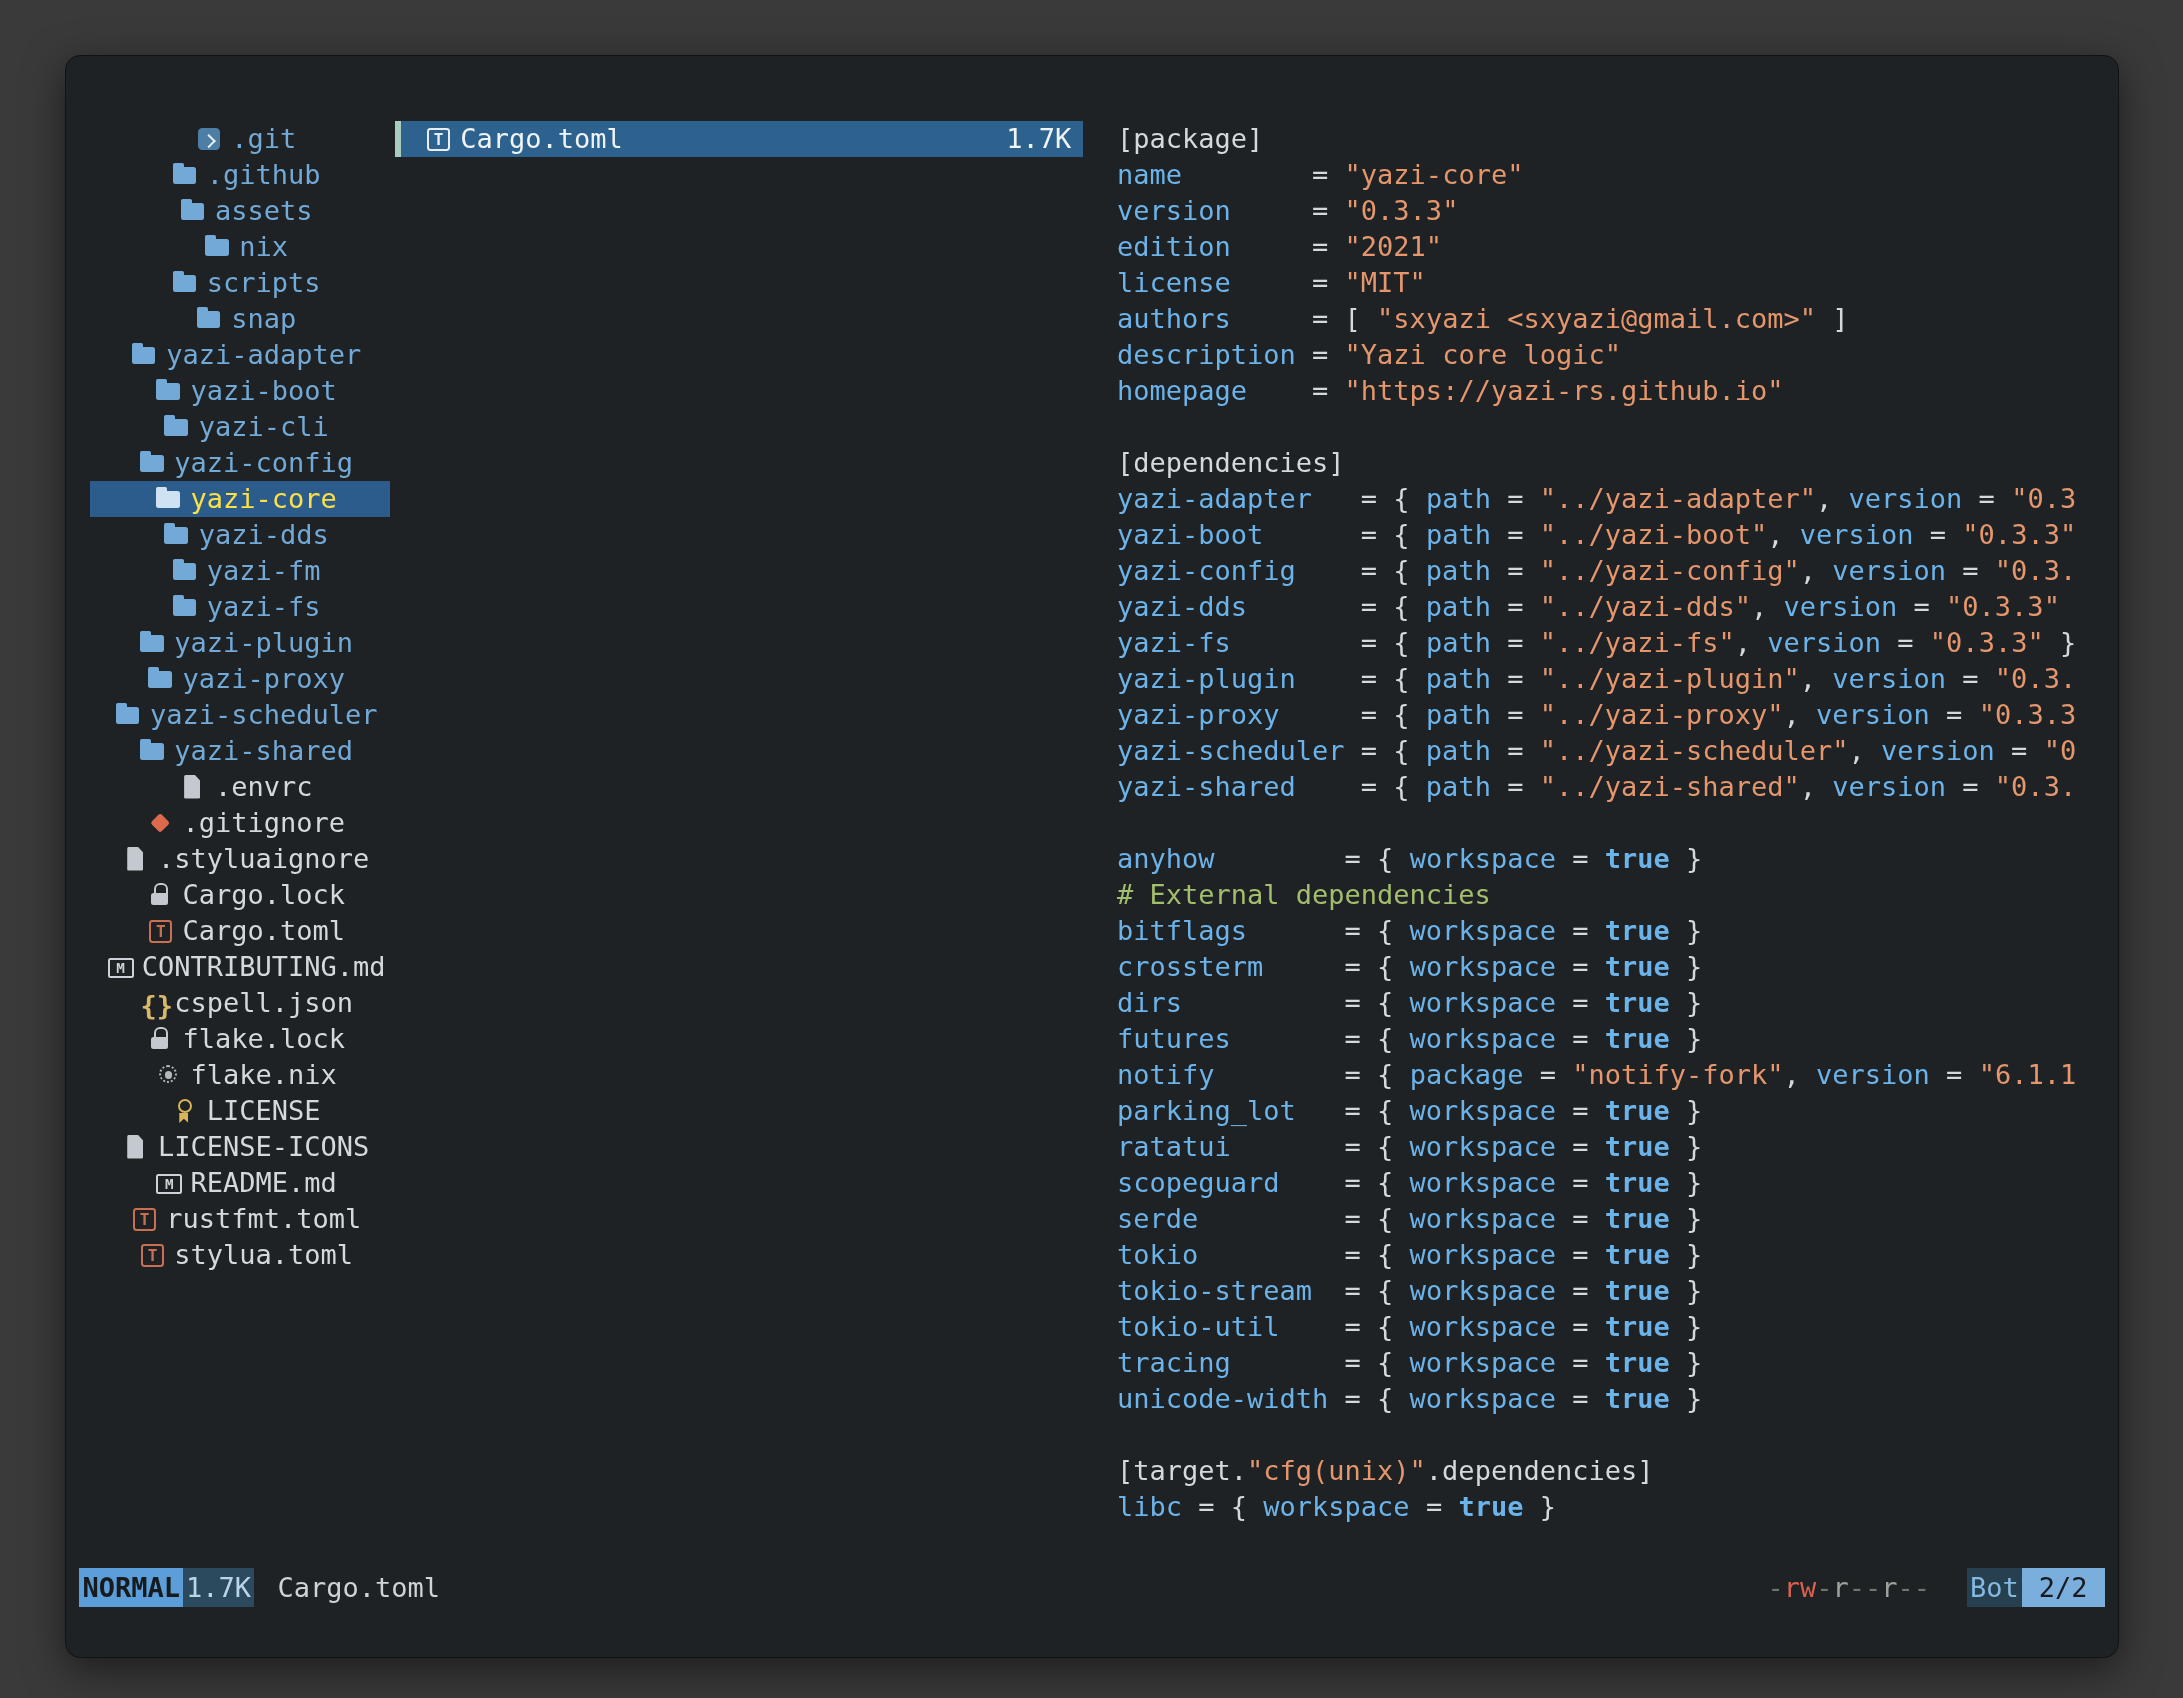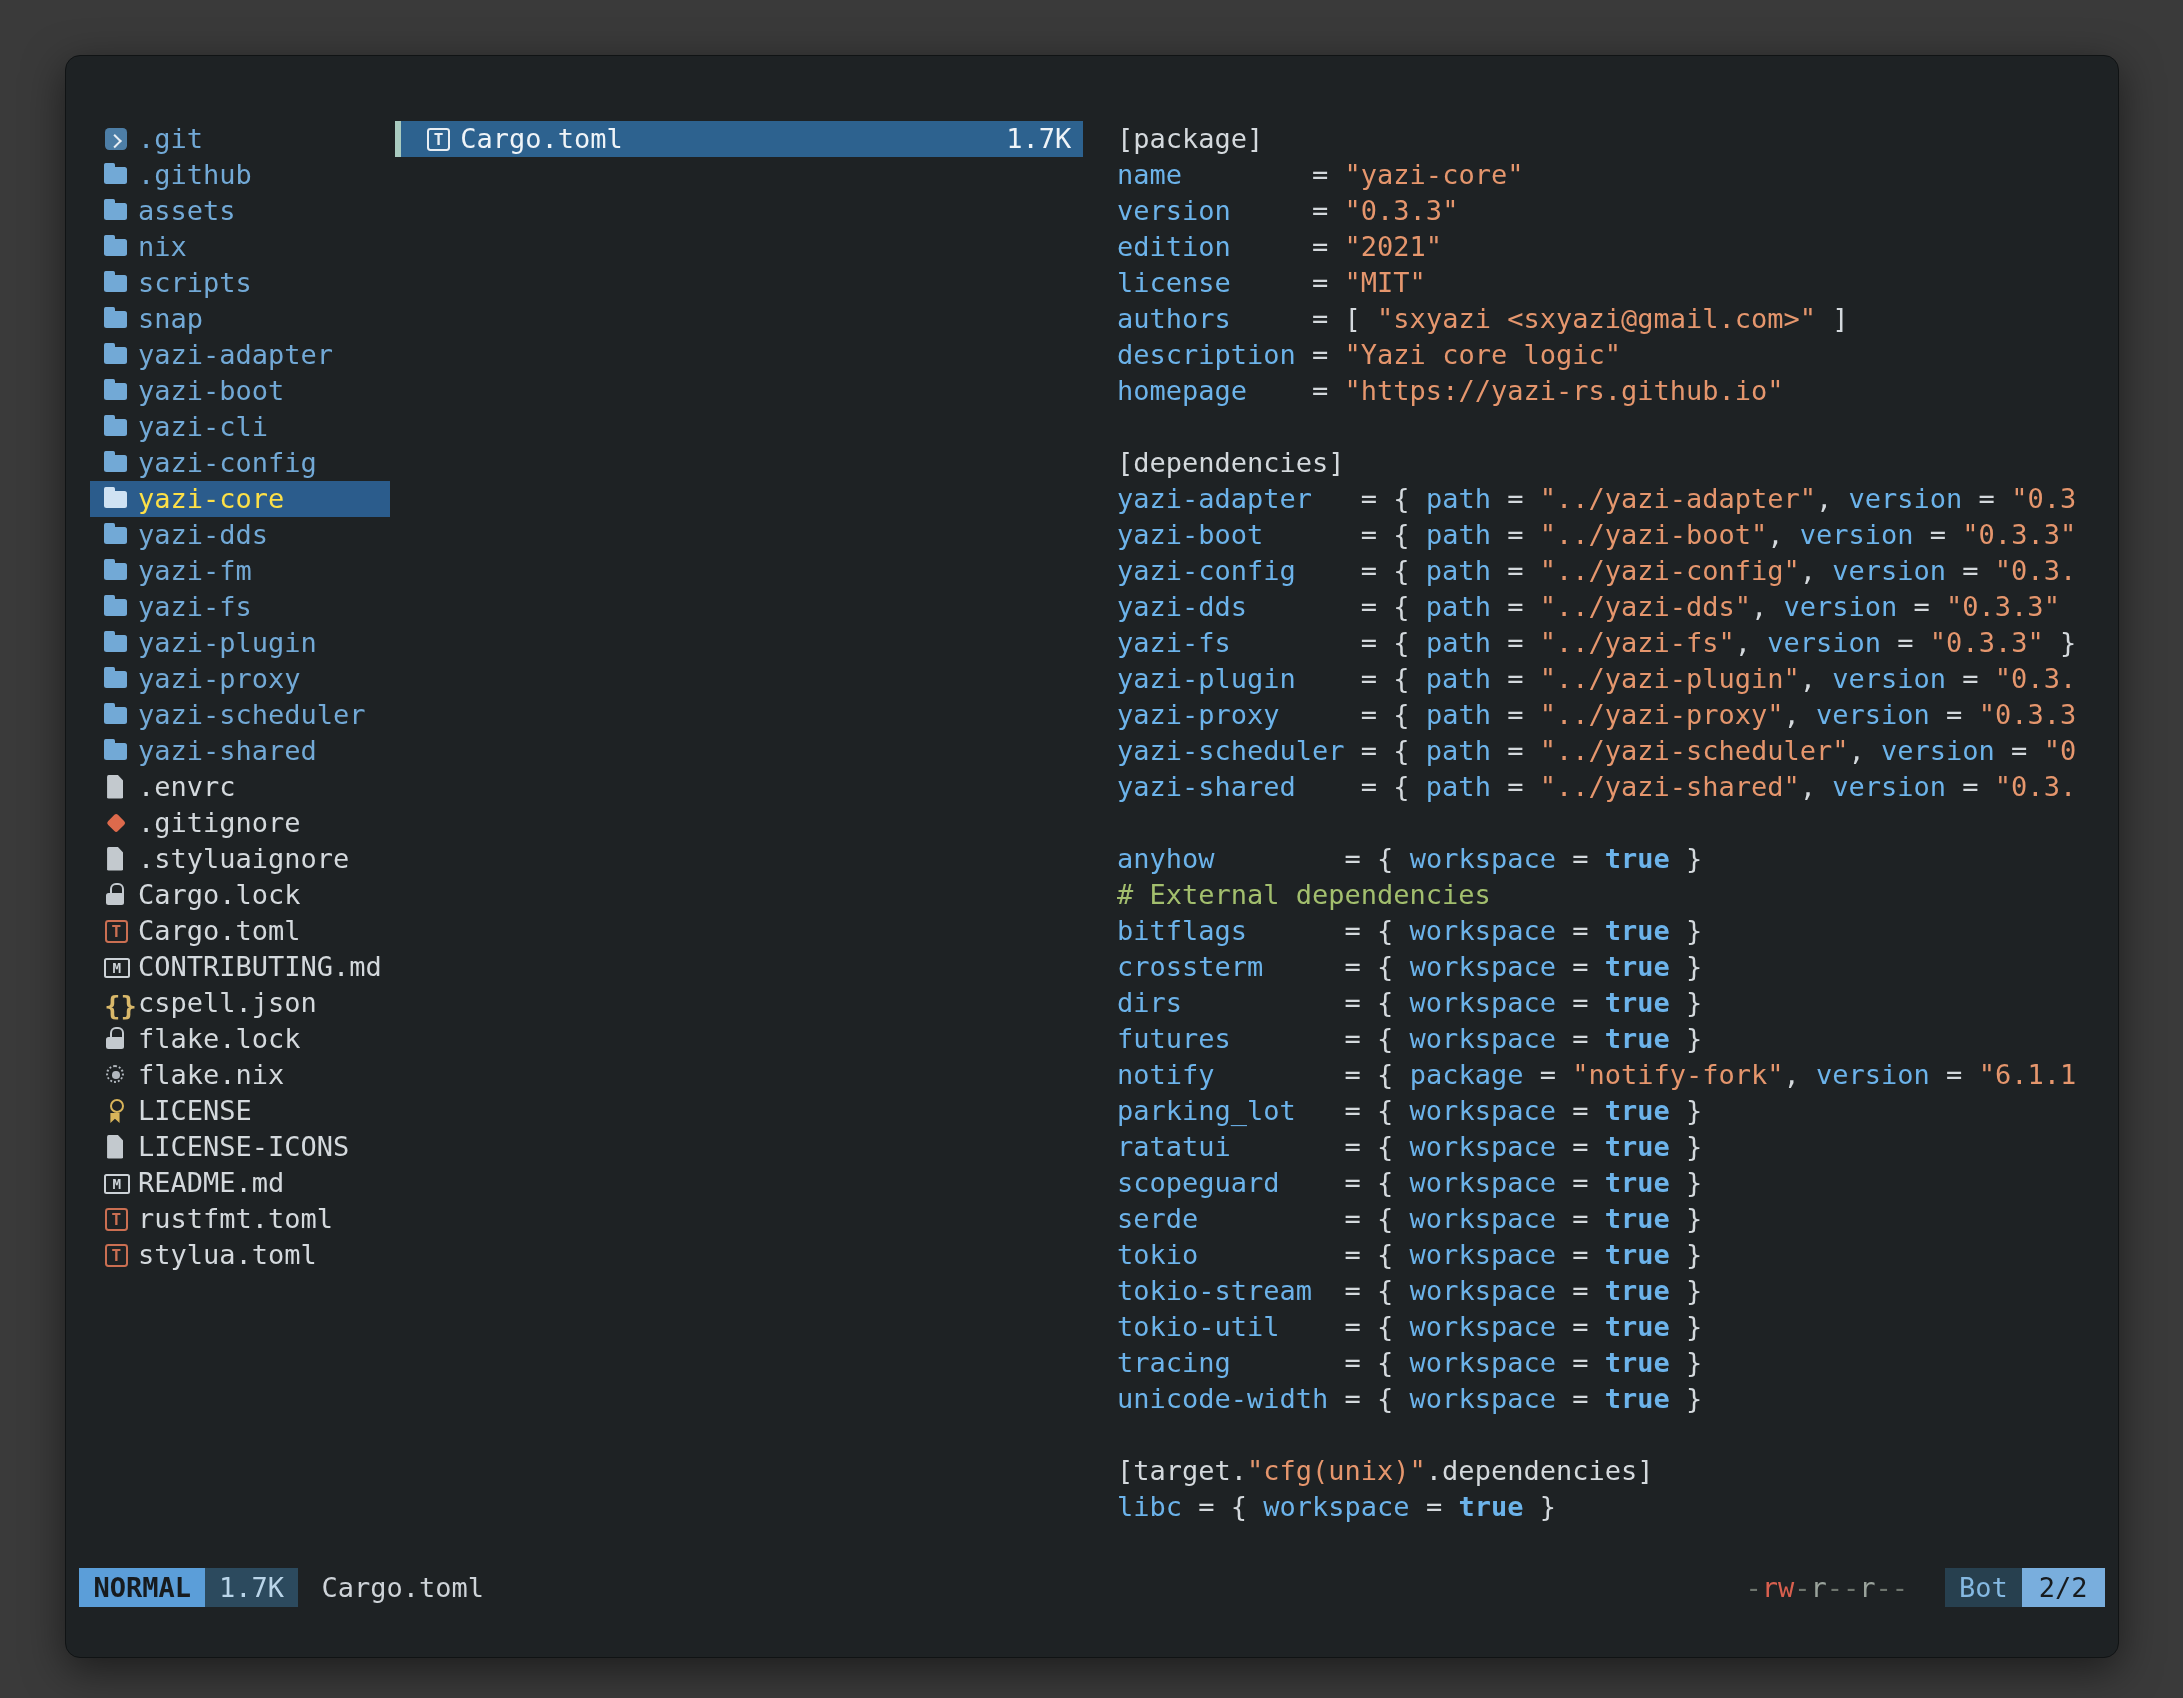--- a/index.html
+++ b/index.html
@@ -10,21 +10,21 @@
     box-shadow:0 11.7px 40px rgba(0,0,0,.5);border:0.8px solid #101314;
     font-size:27px;line-height:36px;color:var(--fg,#d4d9dd);
   }
   .pane{position:absolute;top:65px;}
   .pane-left{left:23.5px;width:300px;}
   .pane-mid{left:329px;width:688px;}
   .pane-preview{left:1051px;right:14px;height:1447px;overflow:hidden;}
 
   
   .row{display:flex;align-items:center;height:36px;position:relative;cursor:pointer;}
-  .pane-left .row{padding-left:11.7px;}
+  .pane-left .row{padding-left:11.7px;justify-content:center;}
   .pane-mid .row{padding-left:28.5px;}
   .row .label{white-space:pre;}
   .pane-left .row.t-dir .label{color:var(--folder-blue,#72a9d6);}
   .pane-left .row.t-file .label{color:var(--fg,#d4d9dd);}
   .pane-left .row.selected{background:var(--sel-left-bg,#2b5c8c);}
   .pane-left .row.selected .label{color:#fde047;}
   .pane-left .row.selected .ic{color:#cfe2f3 !important;}
   .pane-mid .row .label{color:#d8dce0;}
   .pane-mid .row.selected{background:var(--sel-mid-bg,#2d628f);}
   .pane-mid .row.selected .label{color:#eff4f8;}
@@ -65,21 +65,21 @@
   
   .pline{height:36px;line-height:36px;white-space:pre;overflow:hidden;}
   .sy-fg{color:var(--fg,#d4d9dd);}
   .sy-key{color:var(--key-blue,#6cb3ea);}
   .sy-str{color:var(--str-orange,#e5966d);}
   .sy-cmt{color:var(--cmt-green,#a3bf6e);}
   .sy-bool{color:var(--key-blue,#6cb3ea);font-weight:bold;}
 
   
   .status{position:absolute;left:13.4px;right:13.4px;bottom:50px;height:39px;display:flex;align-items:stretch;white-space:pre;}
-  .badge{display:flex;align-items:center;padding:0 14px;}
+  .badge{display:flex;align-items:center;padding:0 3px;}
   .badge-mode{background:var(--mode-bg,#5b9ed9);color:var(--dark-text,#171b1e);font-weight:bold;}
   .badge-size{background:var(--size-bg,#2c4a5e);color:var(--size-fg,#bad5e9);}
   .status-filename{margin-left:23.5px;color:#ced3d8;display:flex;align-items:center;}
   .status-right{margin-left:auto;display:flex;align-items:stretch;}
   .perms{display:flex;align-items:center;margin-right:37px;}
   .perm-dim{color:var(--perm-dim,#6f766f);}
   .perm-red{color:var(--perm-red,#d9604f);}
   .perm-mid{color:var(--perm-mid,#9aa39c);}
   .badge-bot{background:var(--bot-bg,#27404f);color:var(--bot-fg,#85b9e2);}
   .badge-pos{background:var(--pos-bg,#79aedd);color:var(--dark-text,#171b1e);padding:12px 17px;}

